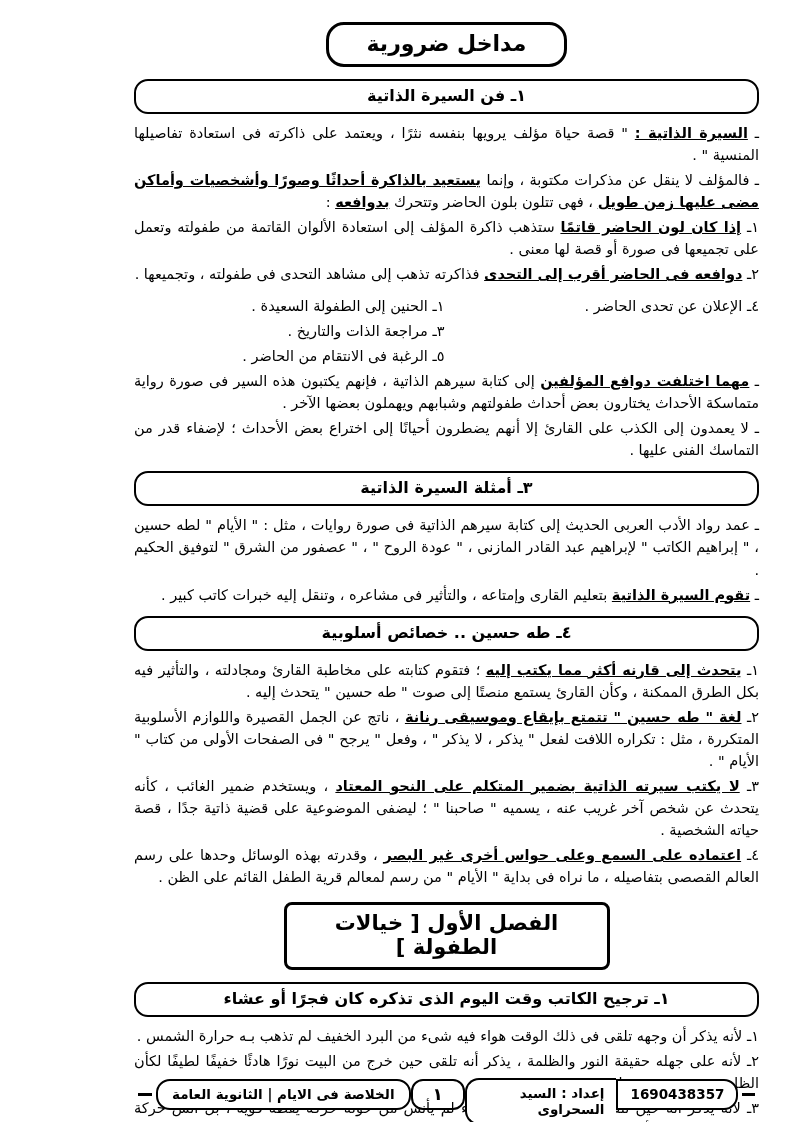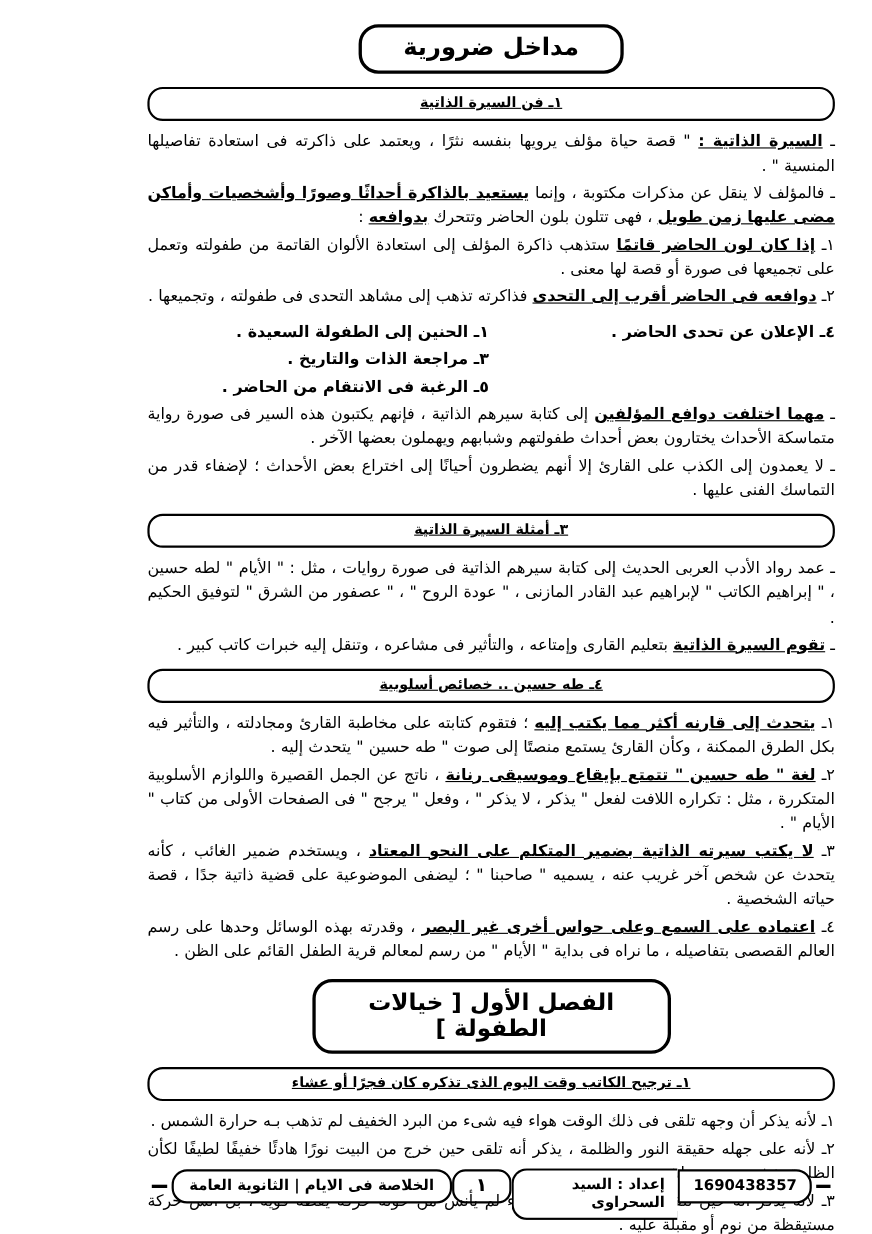--- a/index.html
+++ b/index.html
@@ -15,35 +15,34 @@
     border:2.5px solid #000;border-radius:16px;background:#fff;
     text-align:center;font-weight:bold;padding:5px 10px 7px;
     box-shadow:0 0 0 0 #000;
   }
   .pill-title{
     width:215px;margin:0 auto 12px auto;font-size:22px;letter-spacing:.5px;
     border-width:3px;border-radius:18px;padding:6px 10px 8px;
   }
   .pill-chapter{
     width:300px;margin:14px auto 12px auto;font-size:21px;
-    border-width:3px;border-radius:18px;padding:6px 10px 8px;
+    border-width:3px;border-radius:8px;padding:6px 10px 8px;
   }
   .pill-section{
-    width:100%;margin:0 0 8px 0;font-size:13px;box-sizing:border-box;
+    width:100%;margin:0 0 8px 0;font-size:16px;box-sizing:border-box;
     border-radius:14px;
-    text-decoration:underline;
   }
 
   .block{margin:0 0 10px 0;}
   p{margin:0 0 3px 0;font-size:14.5px;line-height:1.52;text-align:justify;}
   b{font-weight:bold;}
   u{text-decoration:underline;}
 
   
-  .two-col{display:flex;flex-direction:row-reverse;justify-content:flex-start;gap:4px;font-weight:bold;}
+  .two-col{display:flex;flex-direction:row-reverse;justify-content:flex-start;gap:4px;}
   .two-col > div{flex:1;}
   .two-col p{text-align:right;}
 
   
   .footer{
     position:absolute;bottom:16px;right:34px;left:34px;
     display:flex;align-items:center;justify-content:space-between;
   }
   .fbox{
     border:2.5px solid #000;border-radius:14px;background:#fff;

